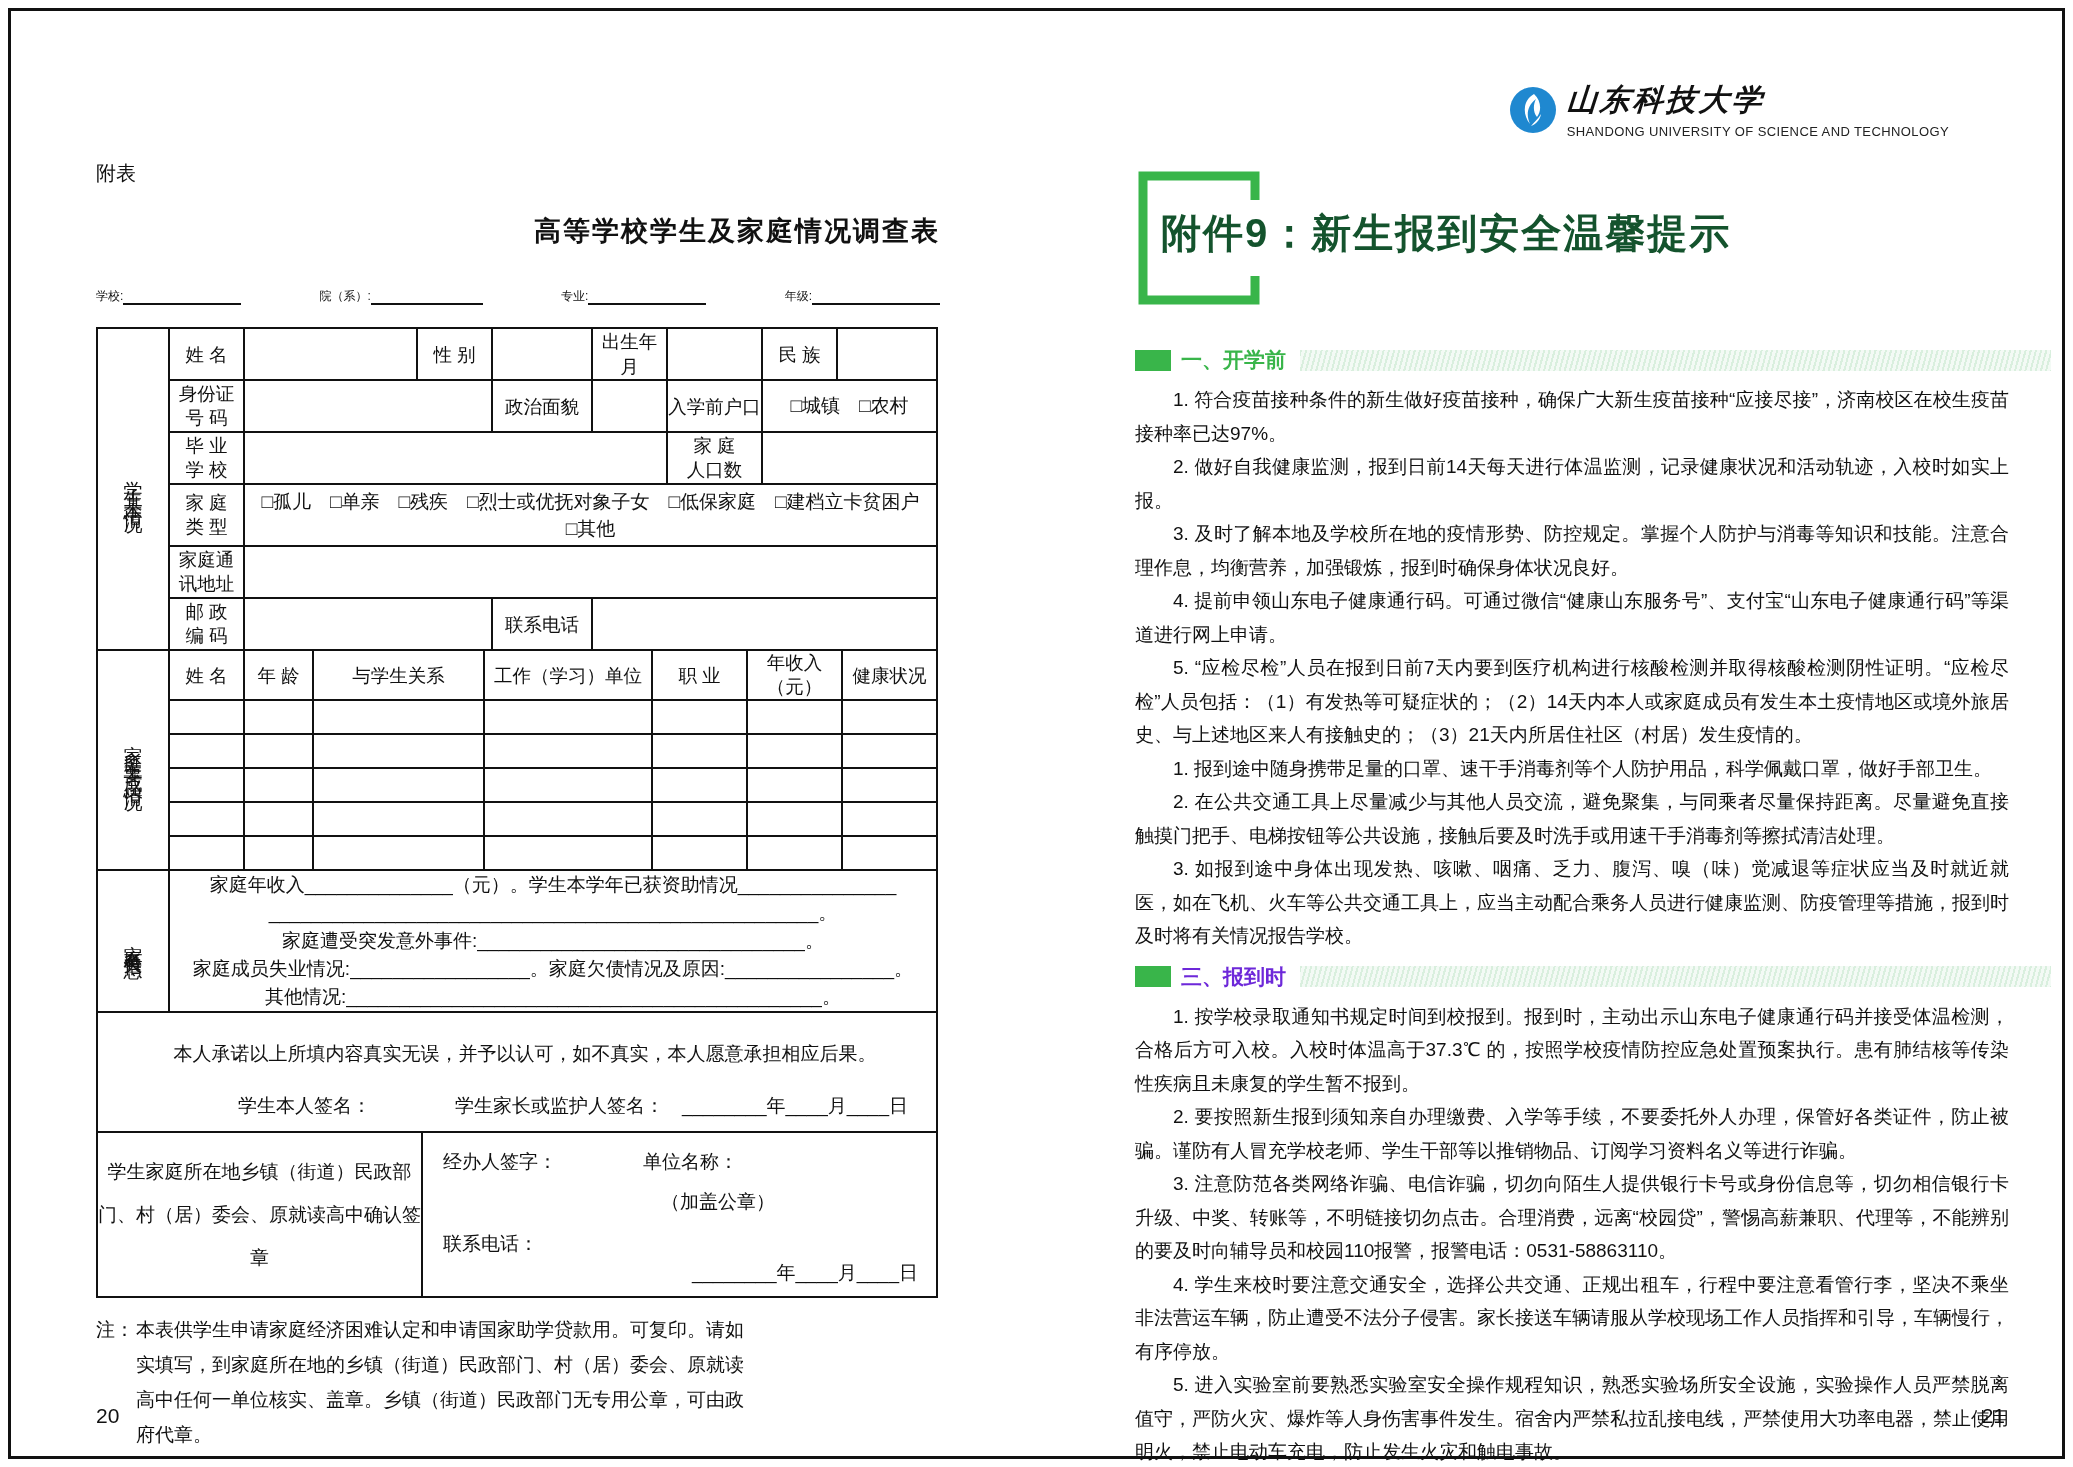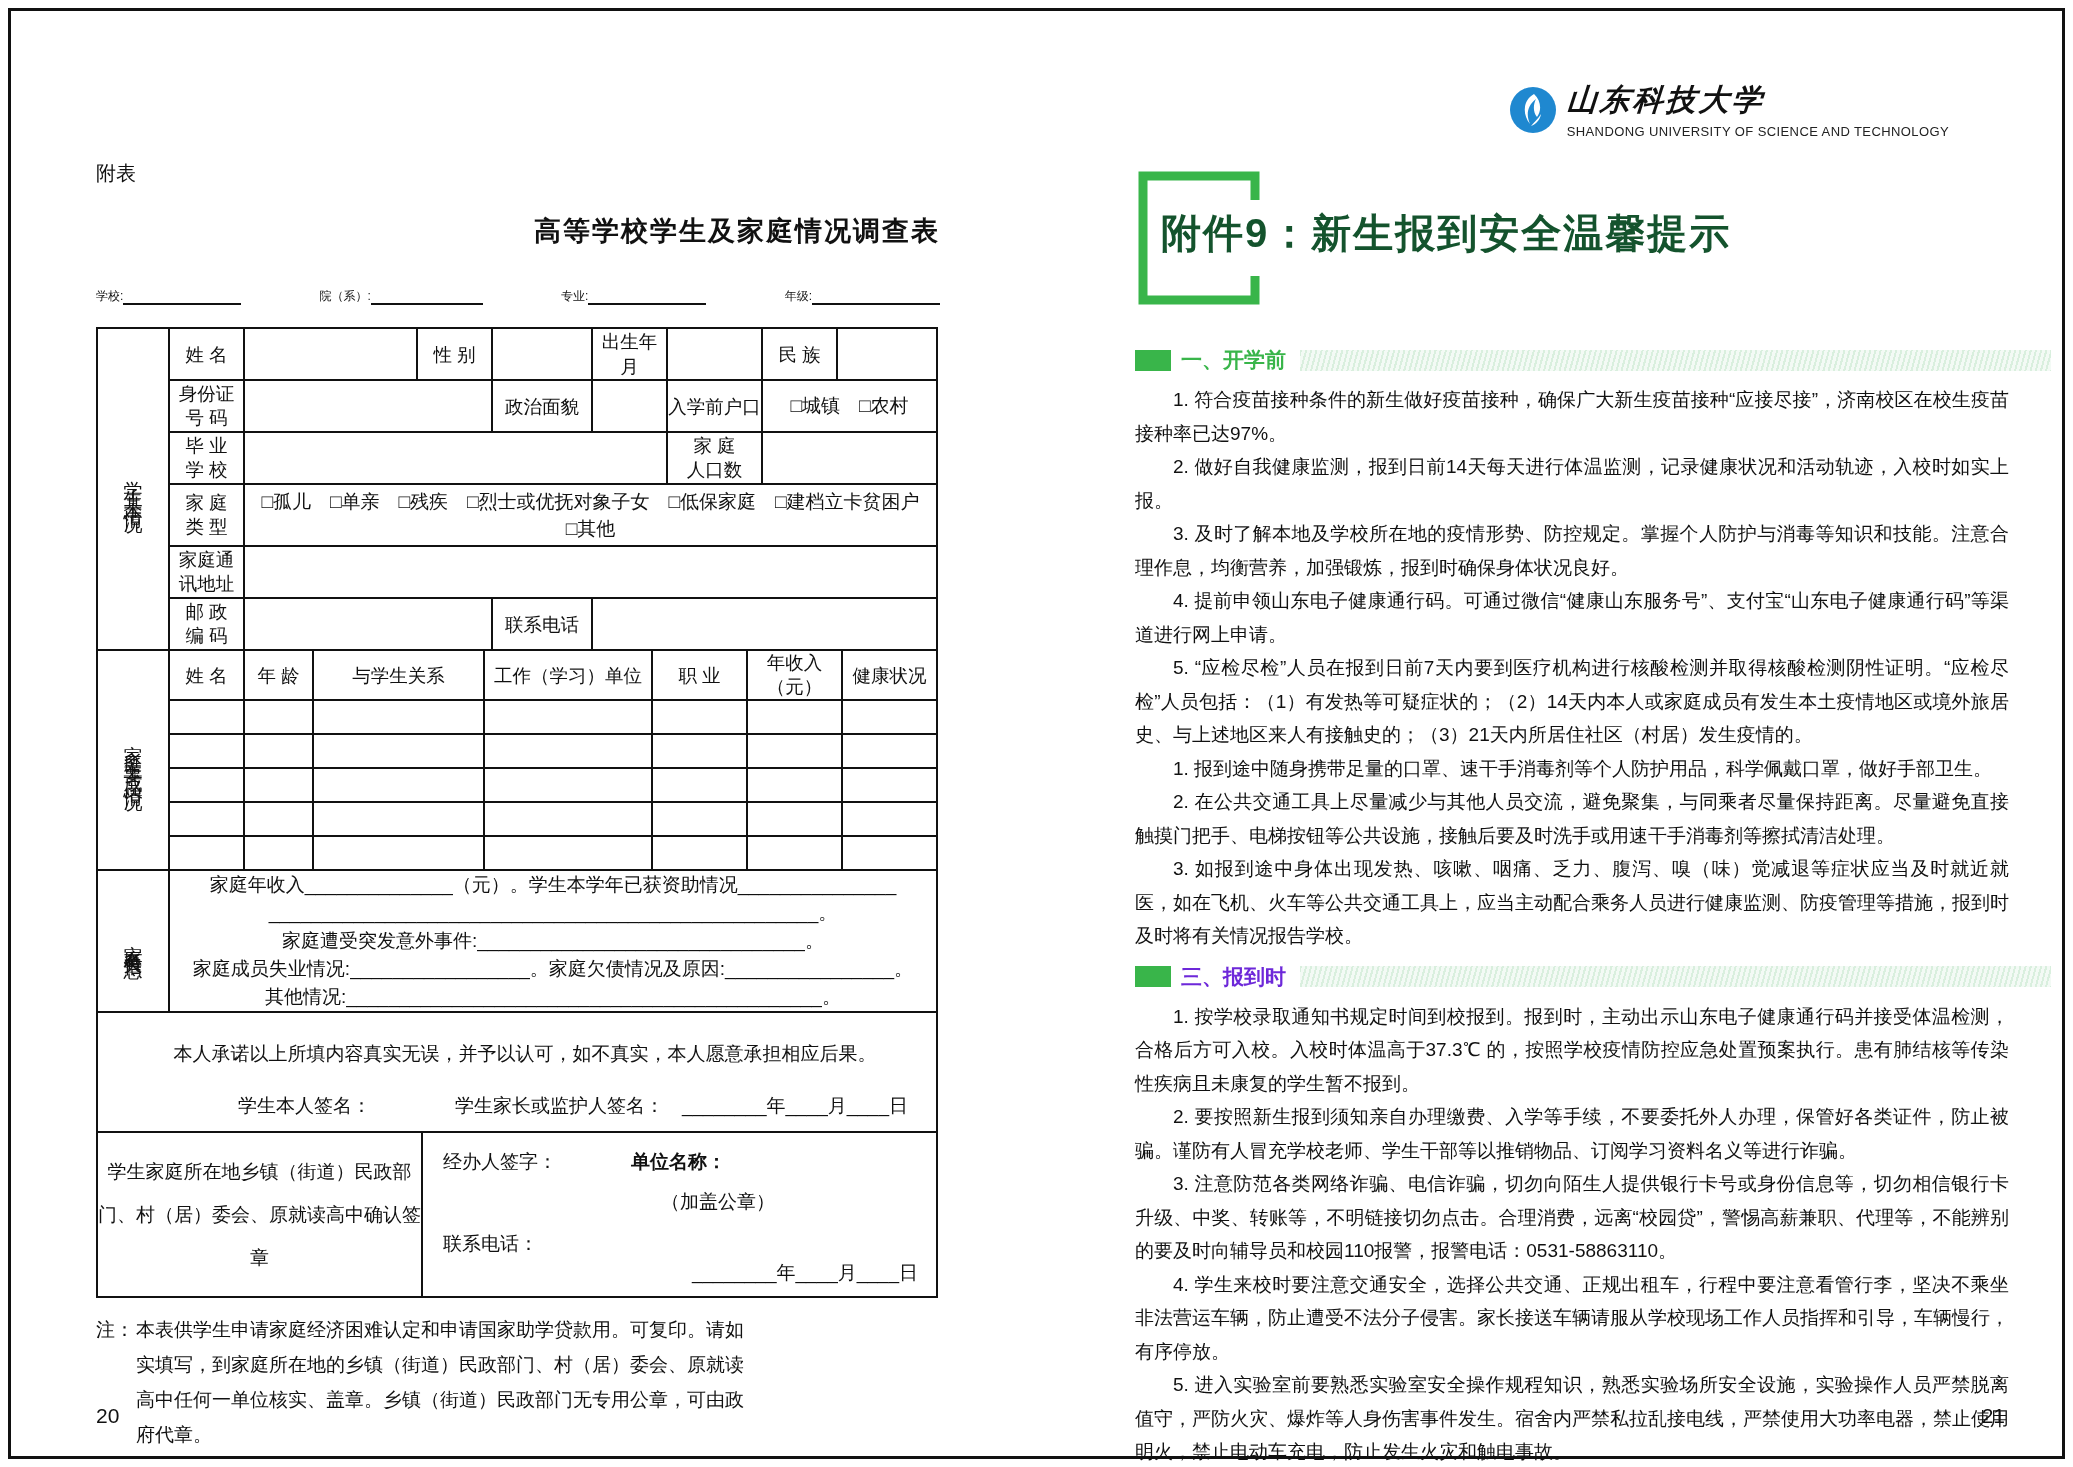--- a/index.html
+++ b/index.html
@@ -33,21 +33,21 @@
   .infoCell{text-align:left;padding:4px 24px;line-height:28px;font-size:19px;}
   .infoCell div{white-space:nowrap;}
   .pledgeCell{height:118px;text-align:left;font-size:19px;vertical-align:top;}
   .pledge-text{padding:16px 18px 0 34px;}
   .sign-row{display:flex;padding:26px 28px 0 140px;}
   .sign-row .g{margin-left:84px;}
   .sign-row .d{margin-left:auto;}
   .confirmL{height:163px;text-align:left;padding:8px 10px 8px 12px;line-height:43px;font-size:19px;vertical-align:top;}
   .confirmR{position:relative;height:163px;}
   .confirmR span{position:absolute;font-size:19px;white-space:nowrap;}
-  .cr-handler{left:20px;top:16px;} .cr-unit{left:208px;top:16px;font-weight:bold;}
+  .cr-handler{left:20px;top:16px;} .cr-unit{left:220px;top:16px;}
   .cr-seal{left:238px;top:56px;} .cr-phone{left:20px;top:98px;}
   .cr-date{right:18px;bottom:10px;}
 
   .note{margin-top:14px;display:flex;font-size:19px;line-height:35px;}
   .note-label{width:40px;flex:0 0 40px;}
   .note-text{width:608px;text-align:justify;}
   .pagenum{position:absolute;font-size:21px;}
   .pn-left{left:96px;top:1404px;}
   .pn-right{right:68px;top:1404px;}
 

